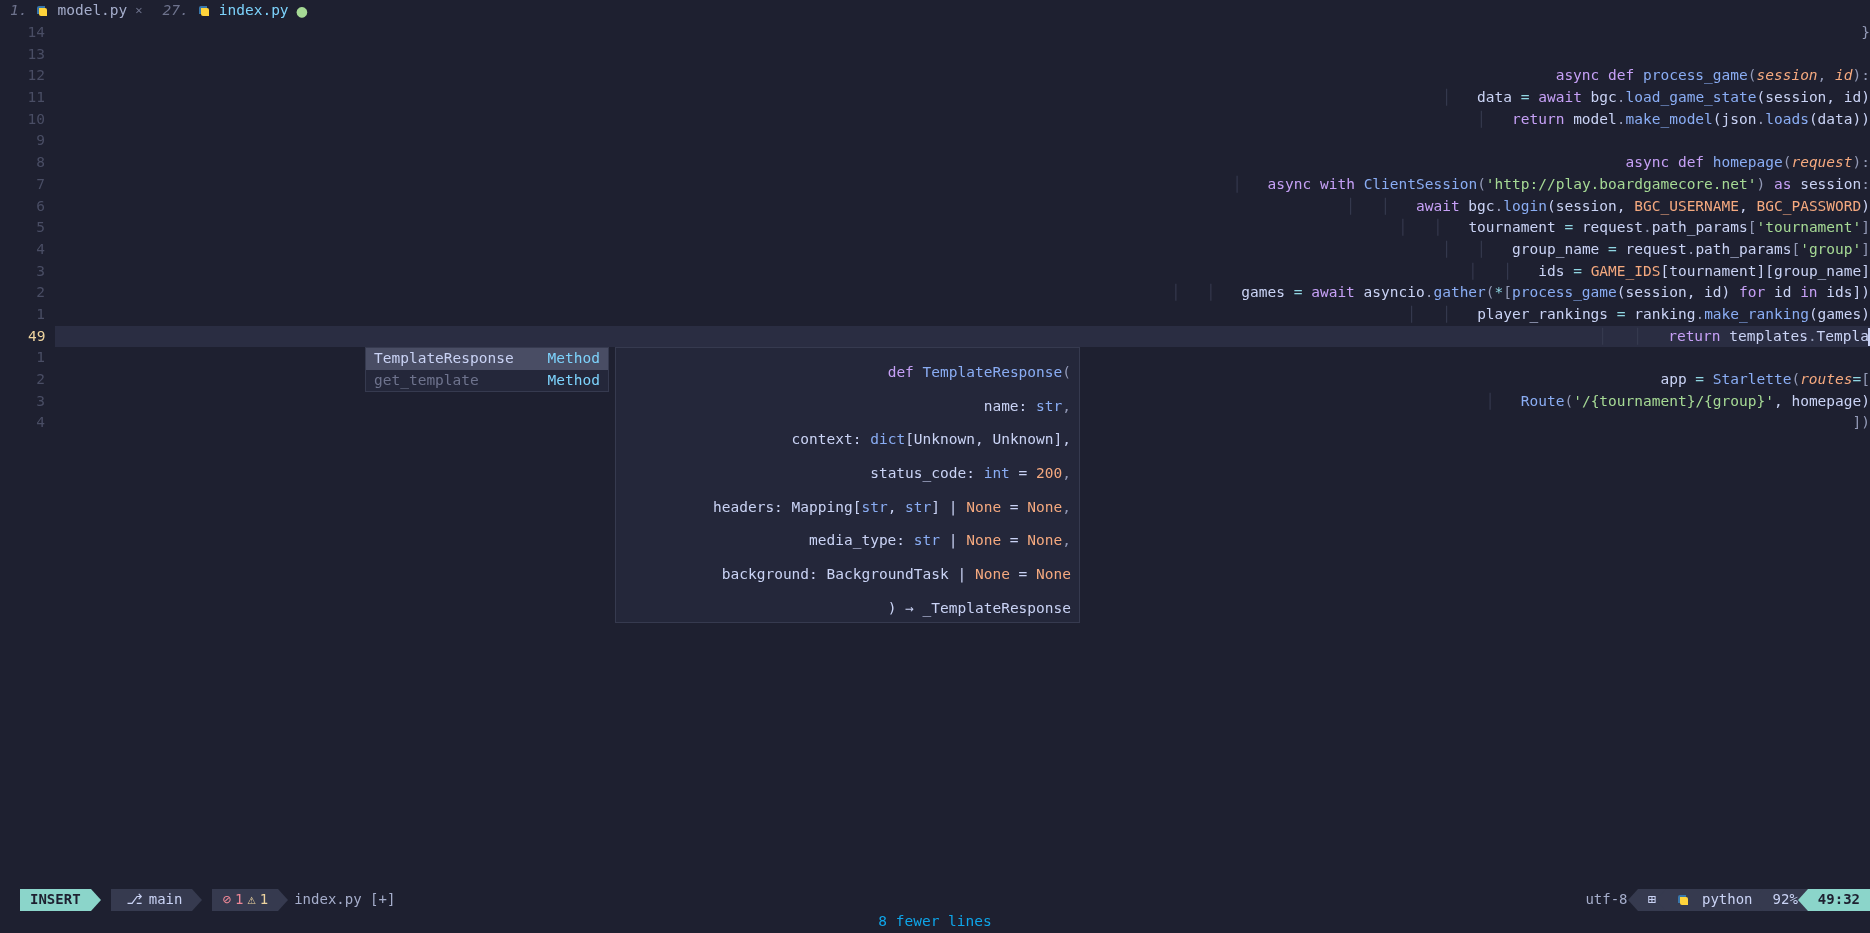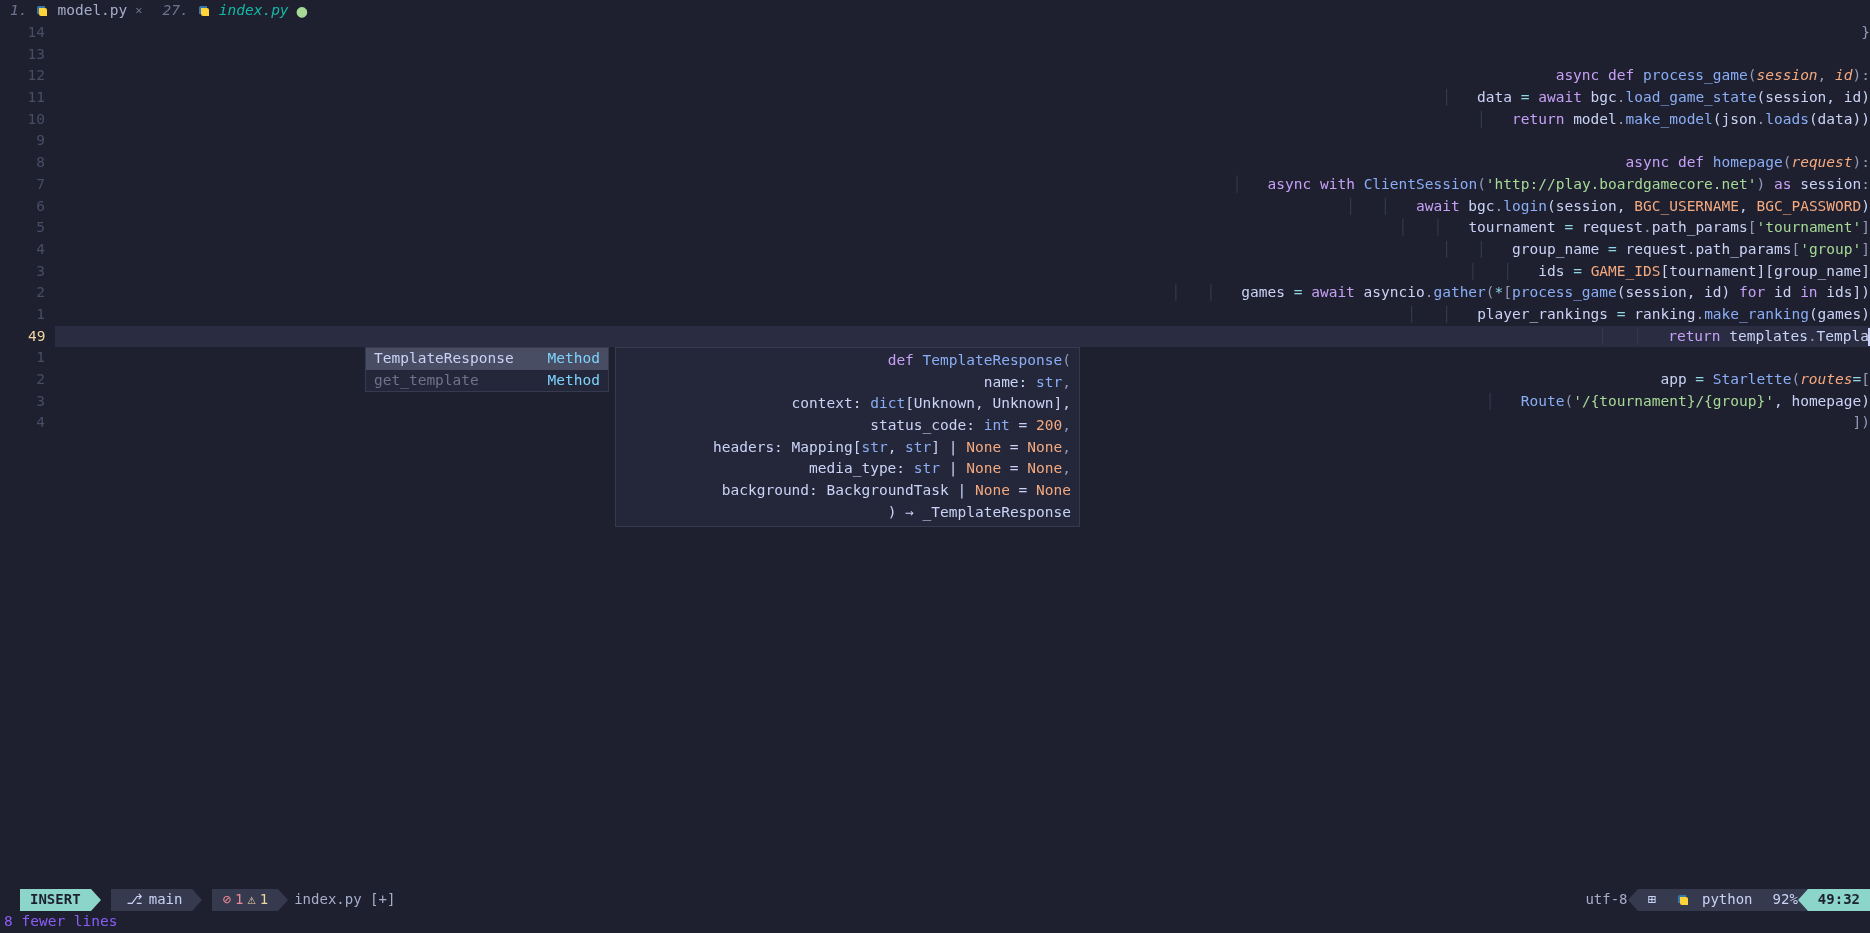--- a/index.html
+++ b/index.html
@@ -22,21 +22,21 @@
 }
 .tab {
   display: flex;
   align-items: center;
   padding: 0 10px;
   height: 22px;
   gap: 8px;
   color: #6e738d;
 }
 .tab-num { font-style: italic; }
-.tab-active .tab-name { color: #14b8a6; font-style: italic; }
+.tab-active .tab-name { color: #7dd3fc; }
 .tab-inactive .tab-name { color: #a5adcb; }
 .tab-close { color: #6e738d; font-size: 12px; }
 .tab-modified { color: #a6da95; font-size: 18px; line-height: 0; }
 .py-icon {
   display: inline-flex;
   width: 14px; height: 14px;
   position: relative;
 }
 .py-icon::before {
   content: '';
@@ -119,21 +119,21 @@
 
 
 .popup-sig {
   position: absolute;
   top: 325px; left: 560px;
   background: #24273a;
   border: 1px solid #363a4f;
   padding: 2px 8px;
   width: 465px;
 }
-.popup-sig .line { height: 21.7px; }
+.popup-sig .line { height: 21.7px; margin-top: 12px; }
 
 
 .statusline {
   position: absolute;
   bottom: 22px; left: 0; right: 0;
   height: 22px;
   background: #1e2030;
   display: flex;
   align-items: stretch;
   font-size: 14px;
@@ -170,24 +170,25 @@
   z-index: 1;
 }
 .diag-err { color: #ed8796; }
 .diag-warn { color: #eed49f; }
 
 .cmdline {
   position: absolute;
   bottom: 0; left: 0; right: 0;
   height: 22px;
   background: #1e2030;
-  color: #8b5cf6;
+  color: #0ea5e9;
   padding: 0 4px;
   display: flex;
   align-items: center;
+  justify-content: center;
 }
 </style>
 </head>
 <body>
 
 <div class="tabbar">
   <div class="tab tab-inactive">
     <span class="tab-num">1.</span>
     <span class="py-icon"></span>
     <span class="tab-name">model.py</span>

